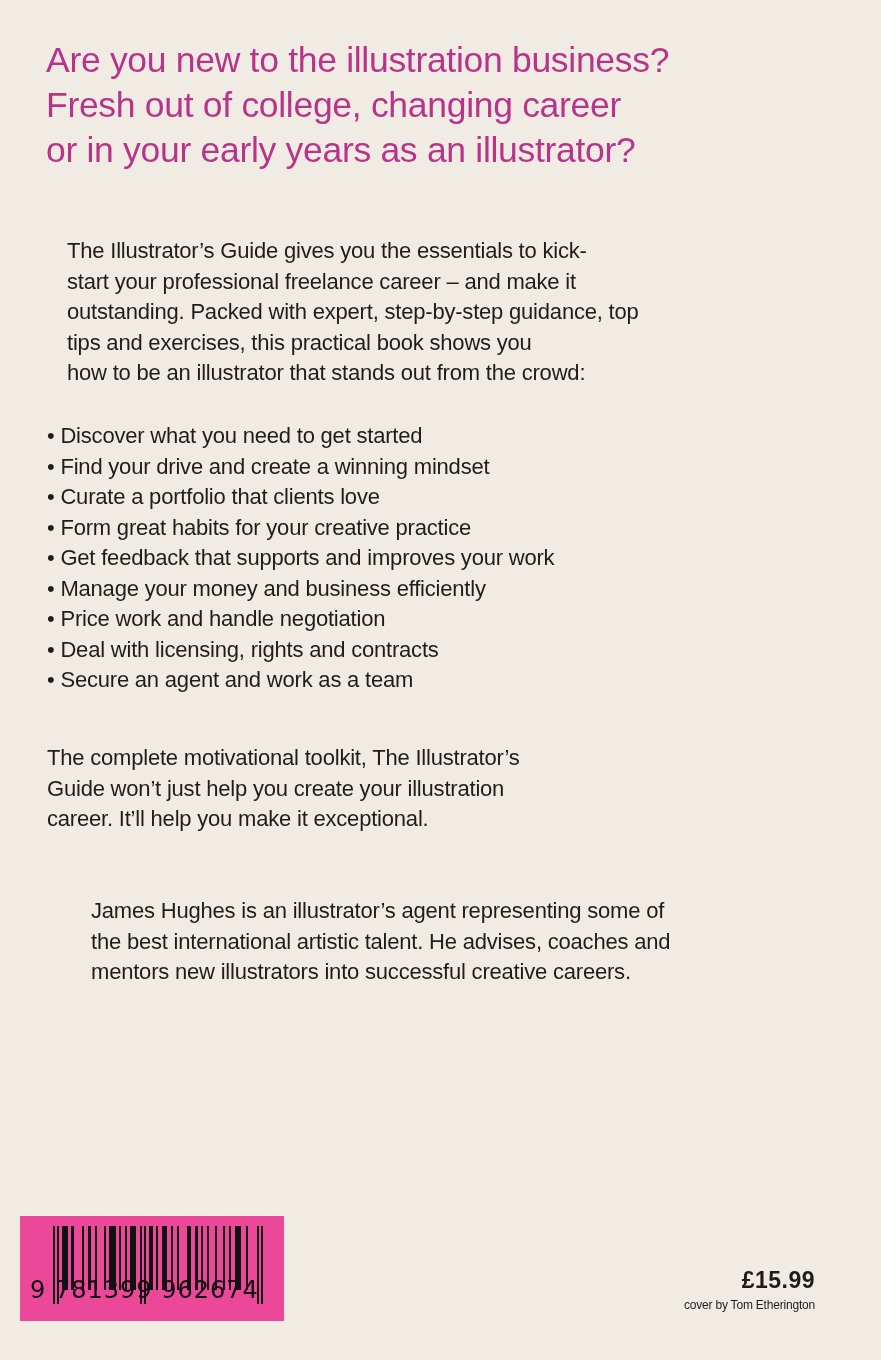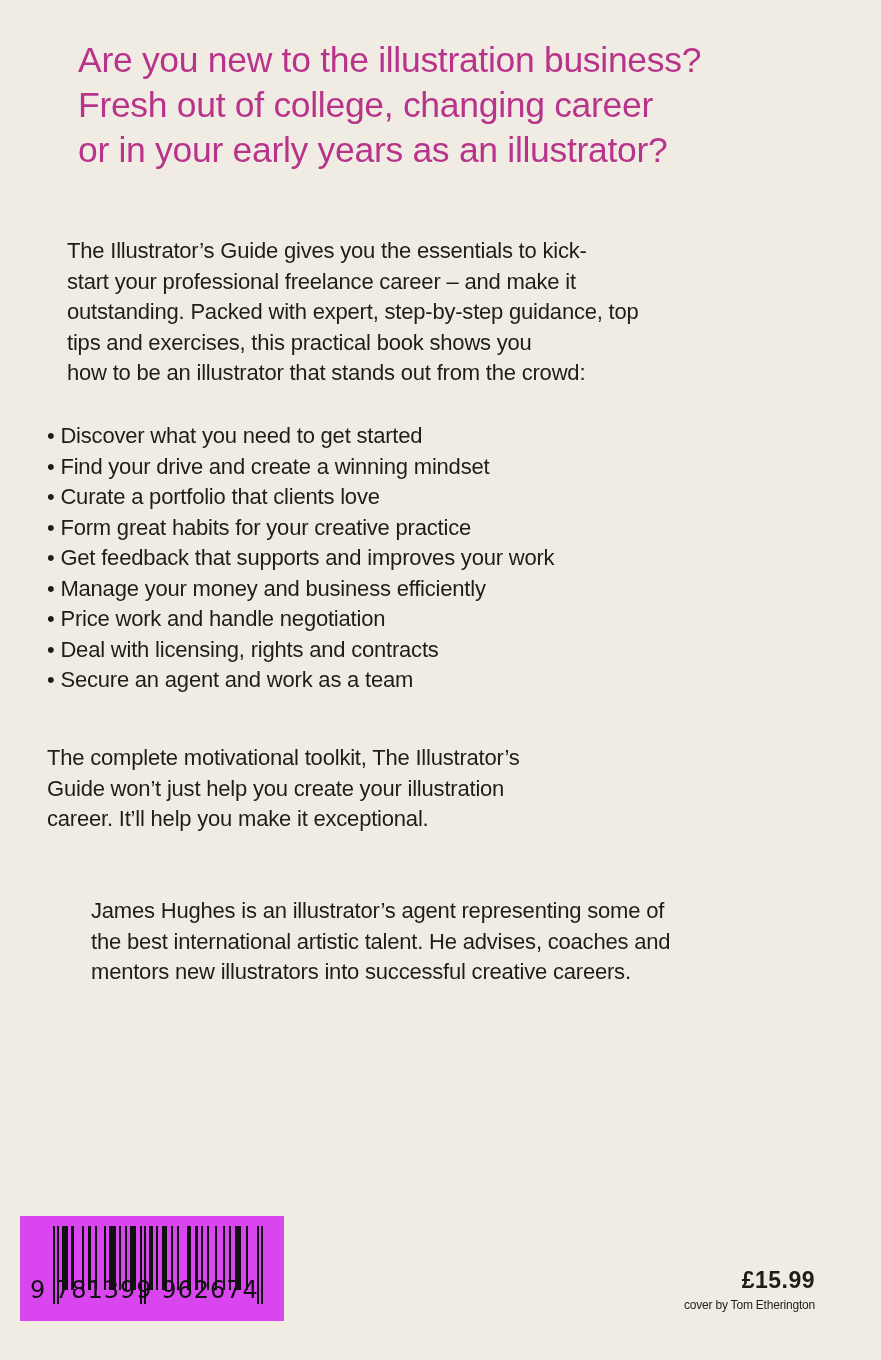--- a/index.html
+++ b/index.html
@@ -8,33 +8,33 @@
     background:#f1ece3;
     font-family:"Liberation Sans", sans-serif;
     color:#1f1c1a;
     position:relative;
   }
   .headline {
     position:absolute; left:46px; top:38px; width:820px;
     color:#b8338a; font-size:35.5px; line-height:45px;
     letter-spacing:-0.3px;
   }
-  .headline div { white-space:nowrap;margin-left:32px; }
+  .headline div { white-space:nowrap; }
   .para {
     position:absolute; left:47px; width:820px;
     font-size:22px; line-height:30.5px; letter-spacing:-0.2px;
   }
   .para div { white-space:nowrap; }
   .p1 { top:236px;margin-left:20px; }
   .bullets { top:421px; }
   .p2 { top:743px; }
   .p3 { top:896px;margin-left:44px; }
   .barcode-box {
     position:absolute; left:20px; top:1216px; width:264px; height:105px;
-    background:#d946ef;
+    background:#ec4899;
   }
   .barcode-bars { position:absolute; left:33px; top:10px; width:220px; height:78px; }
   .barcode-digits {
     position:absolute; left:10px; top:60px; width:250px;
     font-family:"DejaVu Sans", sans-serif; font-size:24px;
     color:#111; white-space:pre; letter-spacing:1px;
   }
   .price {
     position:absolute; right:66px; top:1267px;
     font-size:23px; font-weight:bold; color:#1f1c1a; letter-spacing:0.5px;

